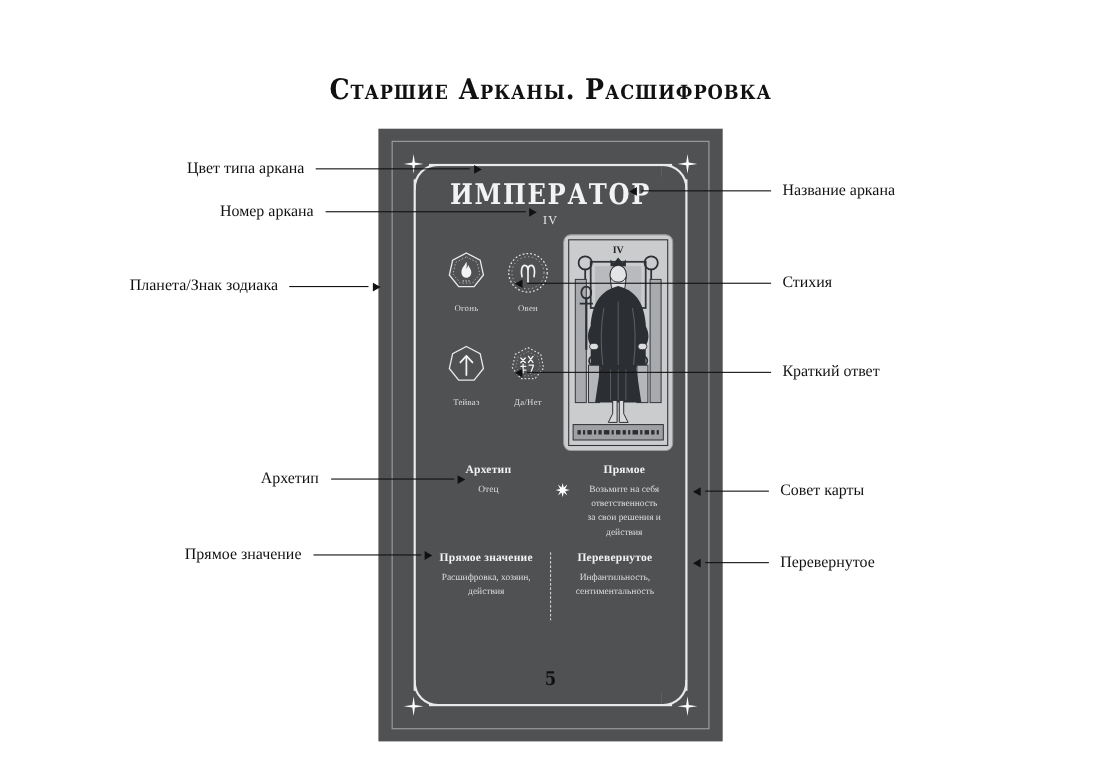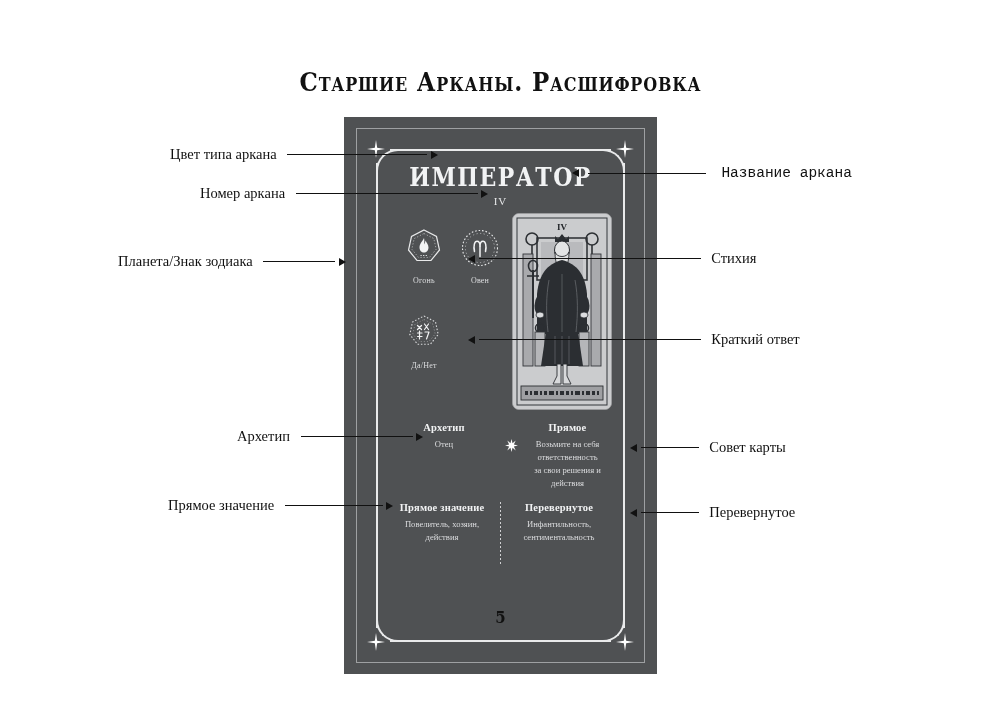--- a/index.html
+++ b/index.html
@@ -217,20 +217,30 @@
               <circle cx="23" cy="23" r="17.5" fill="none" stroke="#e8e9ea" stroke-width="1.1" stroke-dasharray="1.6 1.9"></circle>
               <circle cx="23" cy="23" r="14.6" fill="none" stroke="#cfd0d2" stroke-width="0.7" stroke-dasharray="1.2 2.4"></circle>
               <path d="M17.5 26.5 C16.2 20.5 17.6 16.2 20 16.2 C22.2 16.2 23 18.6 23 21.2
                        C23 18.6 23.8 16.2 26 16.2 C28.4 16.2 29.8 20.5 28.5 26.5" fill="none" stroke="#f2f3f4" stroke-width="1.5" stroke-linecap="round"></path>
               <path d="M23 21.2 L23 31.5" fill="none" stroke="#f2f3f4" stroke-width="1.5" stroke-linecap="round"></path>
             </svg>
           </div>
           <div class="badge-label">Овен</div>
         </div>
 
+        <div class="badge">
+          <div class="badge-shape">
+            <svg viewBox="0 0 46 46">
+              <polygon points="23,5 35.5,11.5 38.5,25 30,35.5 16,35.5 7.5,25 10.5,11.5" fill="none" stroke="#e8e9ea" stroke-width="1.2"></polygon>
+              <path d="M23 31 L23 14" stroke="#f2f3f4" stroke-width="1.6" stroke-linecap="round"></path>
+              <path d="M17.5 19.5 L23 13.5 L28.5 19.5" fill="none" stroke="#f2f3f4" stroke-width="1.6" stroke-linecap="round" stroke-linejoin="round"></path>
+            </svg>
+          </div>
+          <div class="badge-label">Тейваз</div>
+        </div>
 
         <div class="badge">
           <div class="badge-shape">
             <svg viewBox="0 0 46 46">
               <polygon points="23,6 34.5,12 37.2,24.5 29.4,34.2 16.6,34.2 8.8,24.5 11.5,12" fill="none" stroke="#dcdddf" stroke-width="1.1" stroke-dasharray="1.5 1.8"></polygon>
               <polygon points="23,9.5 32,14.2 34.2,24 28,31.6 18,31.6 11.8,24 14,14.2" fill="none" stroke="#b9babc" stroke-width="0.6" stroke-dasharray="1.1 2"></polygon>
               <path d="M16.5 15.5 L20.5 19.5 M20.5 15.5 L16.5 19.5" stroke="#f2f3f4" stroke-width="1.3" stroke-linecap="round"></path>
               <path d="M23.5 14 L27.5 19.5 M27.5 14 L23.5 19.5" stroke="#f2f3f4" stroke-width="1.2" stroke-linecap="round"></path>
               <path d="M16.5 23 L21 23 M16.5 26.5 L21 26.5 M18.5 21 L18.5 29" stroke="#f2f3f4" stroke-width="1.2" stroke-linecap="round"></path>
               <path d="M24 22 L28 22 L25.5 29" fill="none" stroke="#f2f3f4" stroke-width="1.2" stroke-linecap="round" stroke-linejoin="round"></path>
@@ -326,21 +336,21 @@
             <span>Возьмите на себя ответственность</span><br>
             <span>за свои решения и действия</span>
           </div>
         </div>
       </div>
 
       <div class="bottom">
         <div class="bot-col">
           <div class="sec-head">Прямое значение</div>
           <div class="sec-body">
-            <span>Повелитель, хозяин,</span><br>
+            <span>Расшифровка, хозяин,</span><br>
             <span>действия</span>
           </div>
         </div>
         <div class="bot-div"></div>
         <div class="bot-col">
           <div class="sec-head">Перевернутое</div>
           <div class="sec-body">
             <span>Инфантильность,</span><br>
             <span>сентиментальность</span>
           </div>
@@ -373,21 +383,21 @@
     <span class="lead" style="width:112px;"></span>
     <span class="arrow-r"></span>
   </div>
 
   <div class="callout co-left" style="left:168px;top:496px;">
     <span class="txt">Прямое значение</span>
     <span class="lead" style="width:98px;"></span>
     <span class="arrow-r"></span>
   </div>
 
-  <div class="callout co-right" style="left:572px;top:165px;font-family:Liberation Mono, monospace;">
+  <div class="callout co-right" style="left:572px;top:165px;">
     <span class="arrow-l"></span>
     <span class="lead" style="width:118px;"></span>
     <span class="txt">Название аркана</span>
   </div>
 
   <div class="callout co-right" style="left:468px;top:330px;">
     <span class="arrow-l"></span>
     <span class="lead" style="width:222px;"></span>
     <span class="txt">Краткий ответ</span>
   </div>

